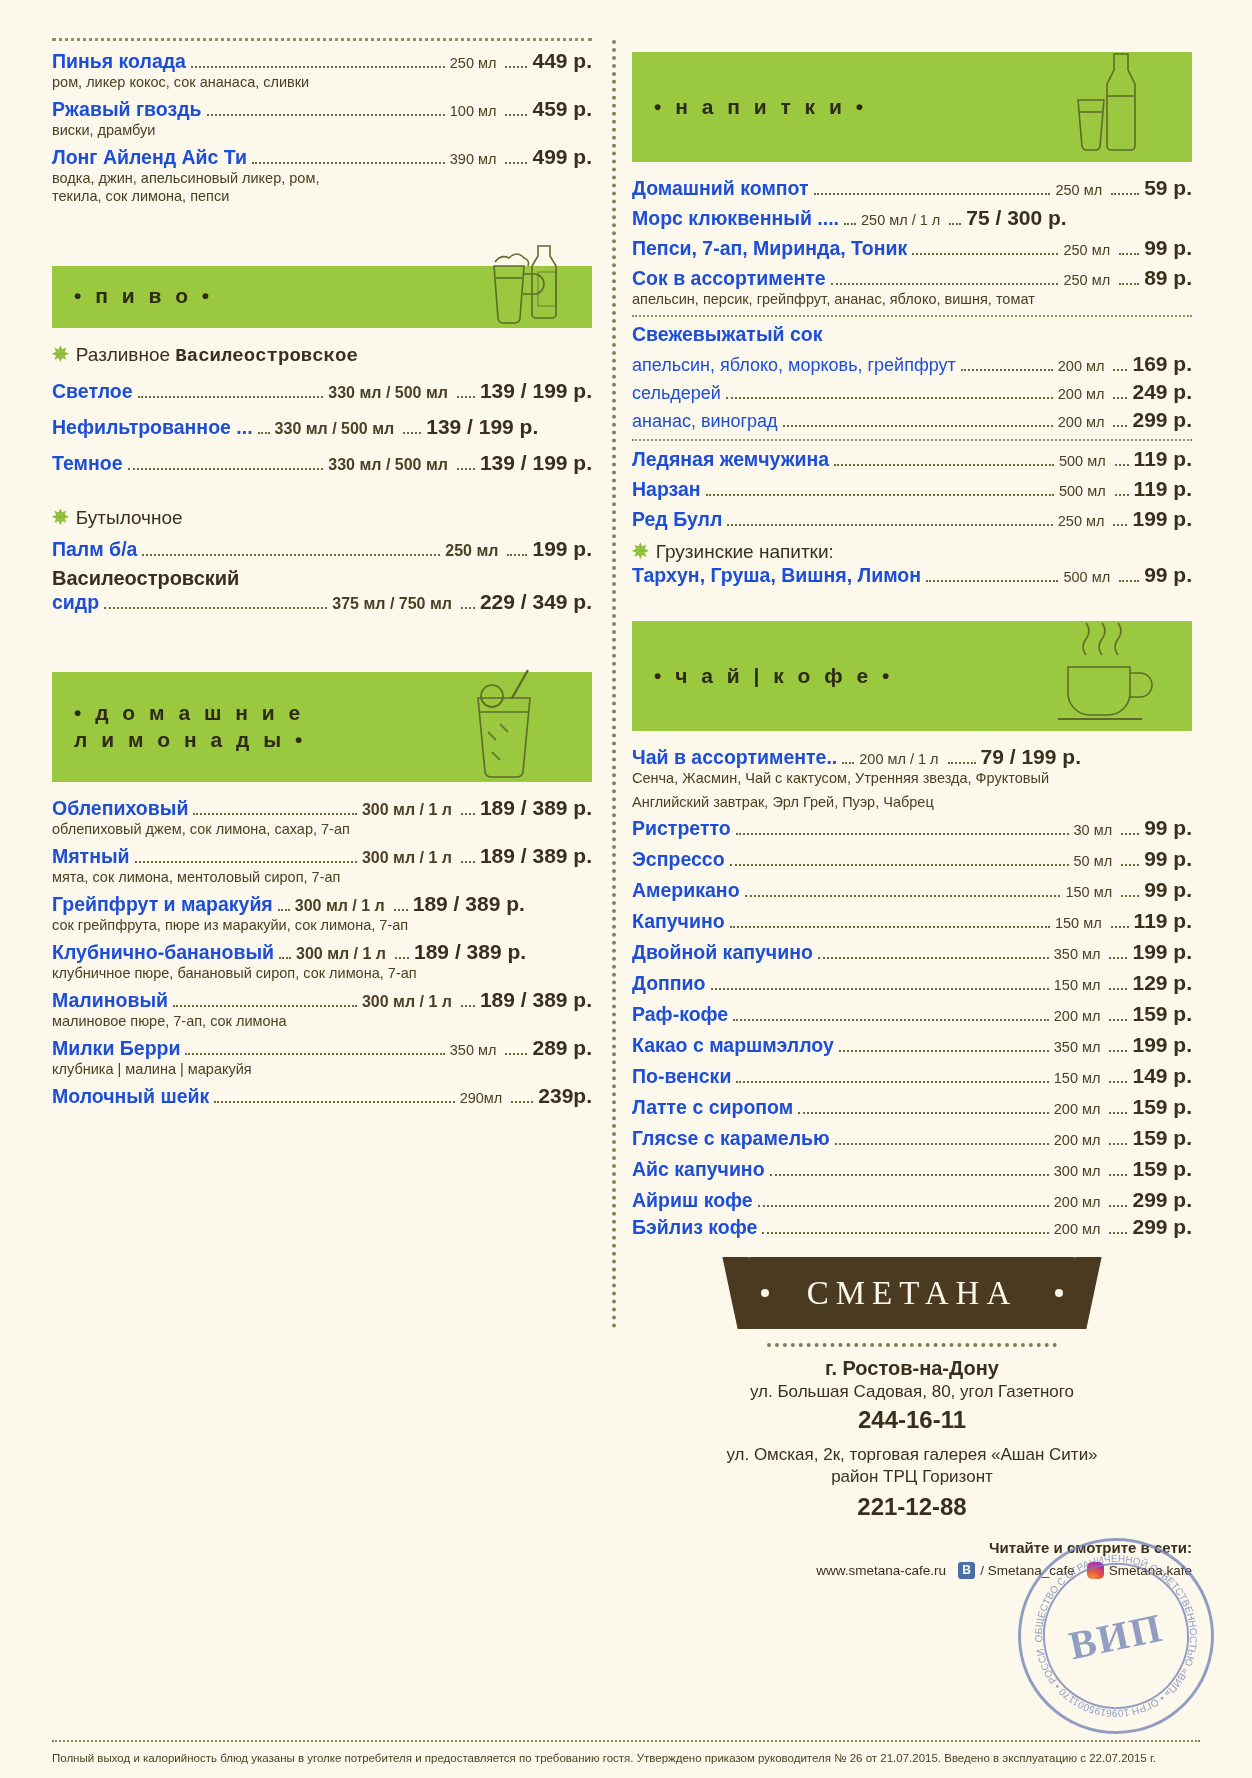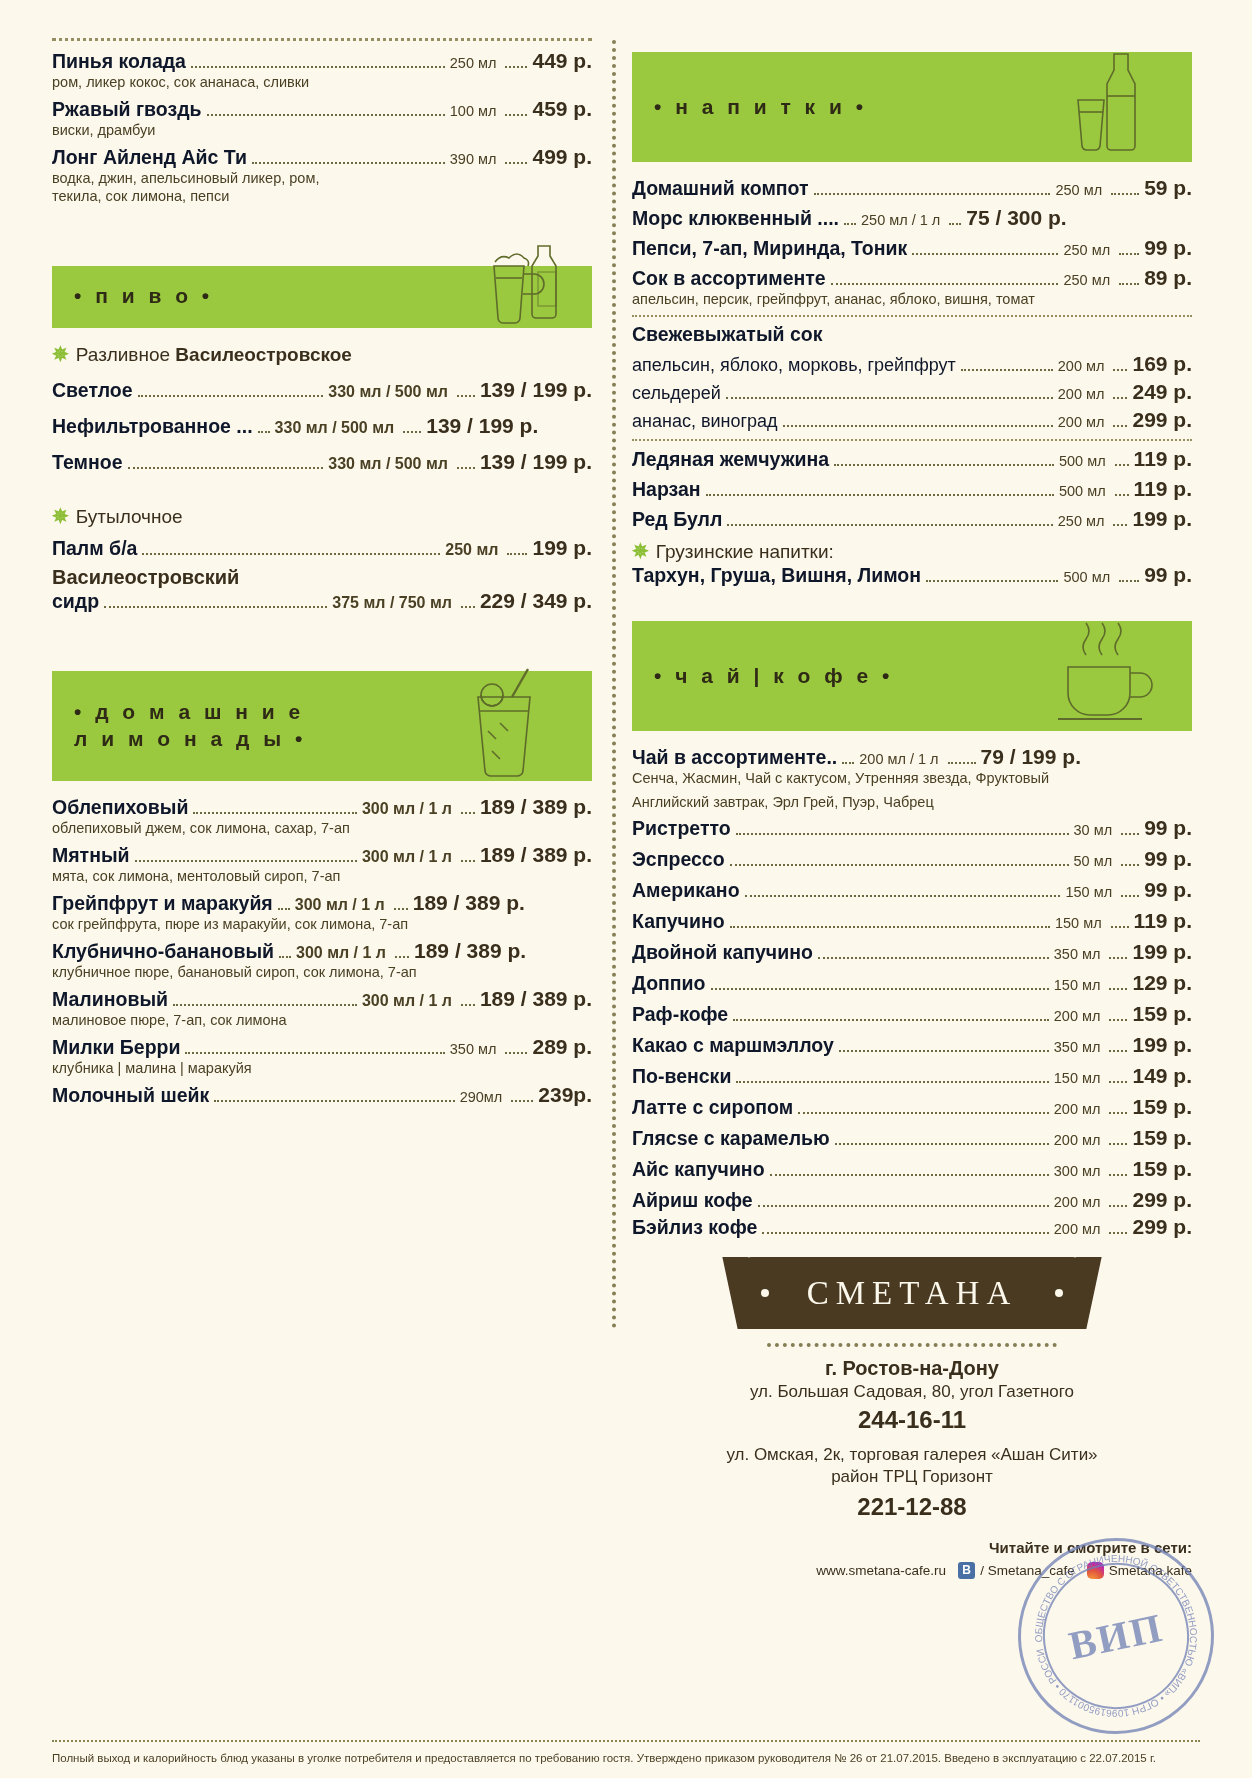--- a/index.html
+++ b/index.html
@@ -62,21 +62,21 @@
   }
   .bar .barart svg{display:block;}
 
   
   .item{margin:0 0 2px 0;}
   .row{
     display:flex;align-items:baseline;
     width:100%;
   }
   .nm{
-    font-weight:bold;font-size:19.5px;color:#0f172a;white-space:nowrap;
+    font-weight:bold;font-size:19.5px;color:#1d4ed8;white-space:nowrap;
   }
   .nm.reg{font-weight:normal;font-size:18px;}
   .lead{
     flex:1;
     border-bottom:2.5px dotted #6d6840;
     margin:0 5px 5px 5px;
     min-width:12px;
     height:0;
   }
   .vol{font-size:14.5px;color:#4a4024;white-space:nowrap;margin-right:4px;}
@@ -84,21 +84,21 @@
   .price{font-weight:bold;font-size:21px;color:#3a2f1d;white-space:nowrap;}
   .desc{font-size:14.5px;color:#4a4024;margin:0 0 6px 0;line-height:1.25;}
   .spacer20{height:20px;}
 
   .star{
     color:#8dbf36;font-weight:bold;font-size:20px;margin-right:7px;
     display:inline-block;
   }
   .starline{display:flex;align-items:baseline;margin:10px 0 6px 0;}
   .starline .txt{font-size:19px;color:#3a2f1d;}
-  .starline .txt b{font-weight:bold;}
+  .starline .txt b{font-weight:bold;font-family:Liberation Mono, monospace;}
 
   .bigname{font-weight:bold;font-size:20px;margin:6px 0 0 0;}
 
   
   .beer .row{margin-top:12px;}
 
   
   .footer{
     margin-top:18px;
     text-align:center;

